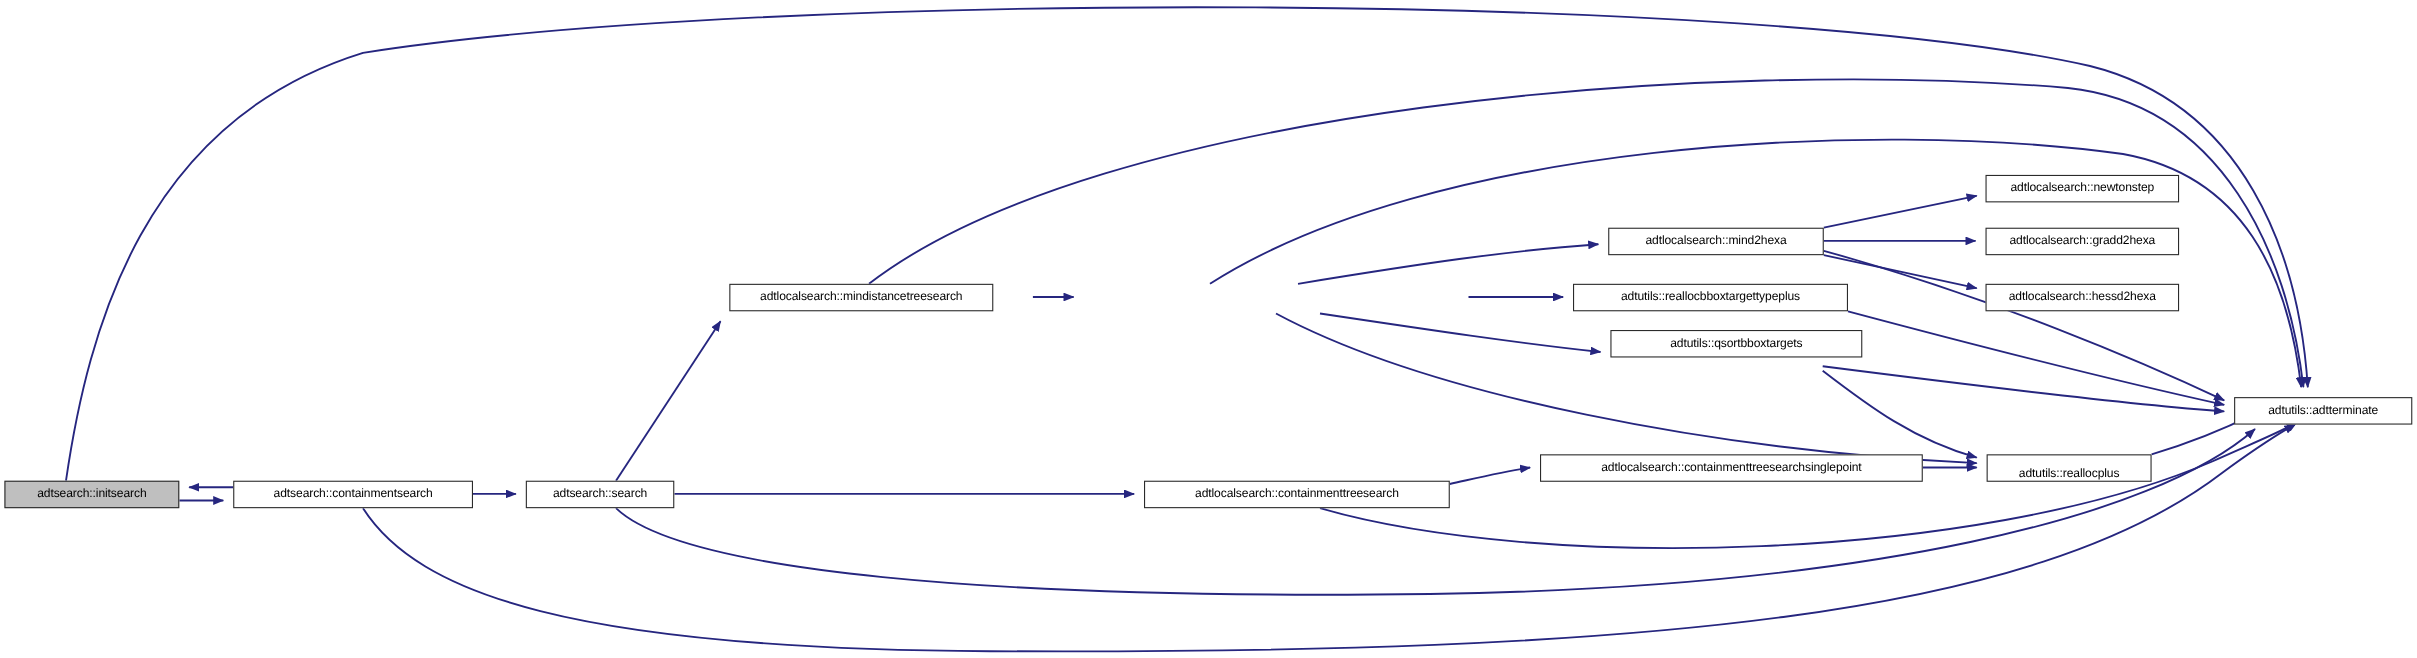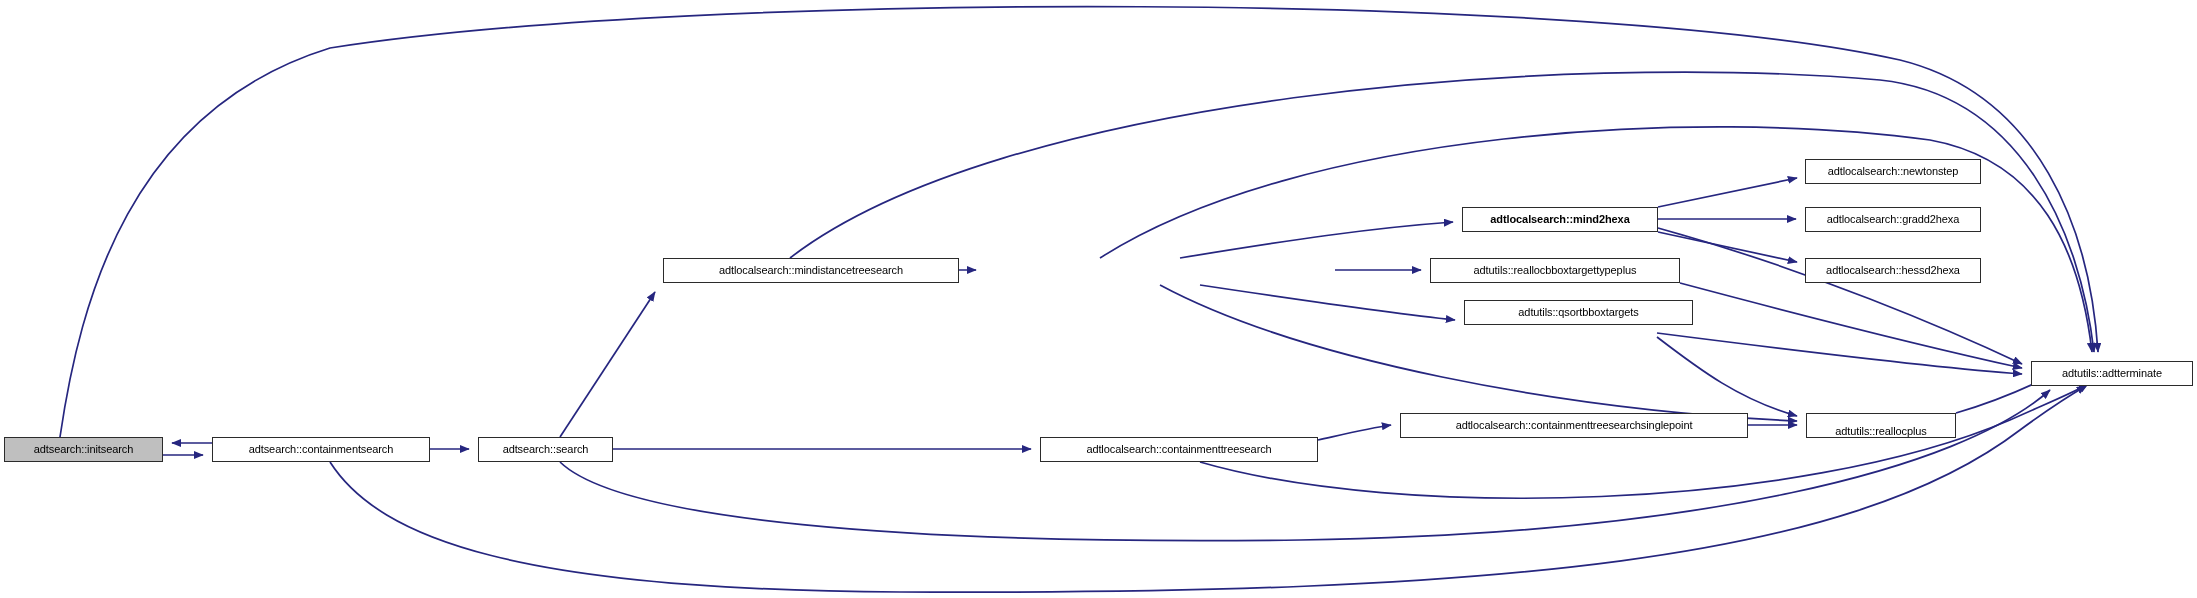--- a/index.html
+++ b/index.html
@@ -119,26 +119,26 @@
   </div>
 
   <div class="node" style="left:212px; top:437px; width:218px; height:25px;">
     <span class="node-label">adtsearch::containmentsearch</span>
   </div>
 
   <div class="node" style="left:478px; top:437px; width:135px; height:25px;">
     <span class="node-label">adtsearch::search</span>
   </div>
 
-  <div class="node" style="left:663px; top:258px; width:296px; height:25px;">
+  <div class="node" style="left:663px; top:258px; width:240px; height:25px;">
     <span class="node-label">adtlocalsearch::mindistancetreesearch</span>
   </div>
 
 
-  <div class="node" style="left:1462px; top:207px; width:196px; height:25px;font-weight:bold;">
+  <div class="node" style="left:1462px; top:207px; width:196px; height:25px;">
     <span class="node-label">adtlocalsearch::mind2hexa</span>
   </div>
 
   <div class="node" style="left:1430px; top:258px; width:250px; height:25px;">
     <span class="node-label">adtutils::reallocbboxtargettypeplus</span>
   </div>
 
   <div class="node" style="left:1464px; top:300px; width:229px; height:25px;align-items:center;">
     <span class="node-label">adtutils::qsortbboxtargets</span>
   </div>

